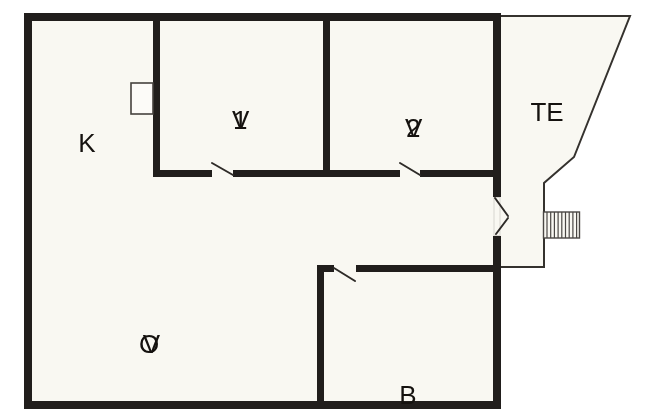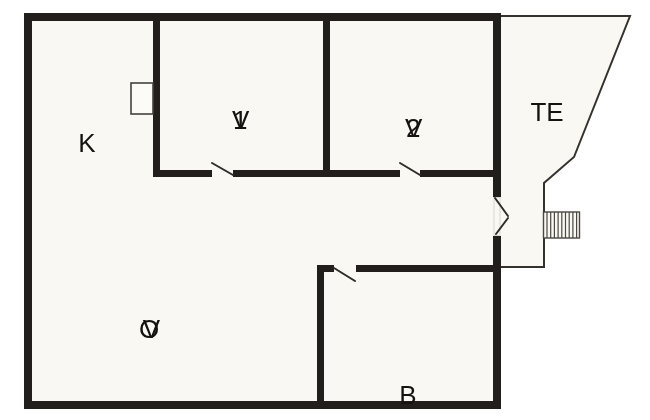--- a/index.html
+++ b/index.html
@@ -76,15 +76,15 @@
     <path class="swing" d="M495,198 L508,216"></path>
     <path class="swing" d="M496,234 L508,218"></path>
 
     <rect class="fixture" x="131" y="83" width="22" height="31"></rect>
   </svg>
 
   <div class="room-label" style="left:87px;top:103px;">K</div>
   <div class="room-label overlap" style="left:232px;top:80px;">V1</div>
   <div class="room-label overlap" style="left:405px;top:88px;">V2</div>
   <div class="room-label" style="left:547px;top:72px;">TE</div>
-  <div class="room-label overlap" style="left:139px;top:289px;">OV</div>
+  <div class="room-label overlap" style="left:139px;top:304px;">OV</div>
   <div class="room-label" style="left:408px;top:355px;">B</div>
 </div>
 
 </body></html>

